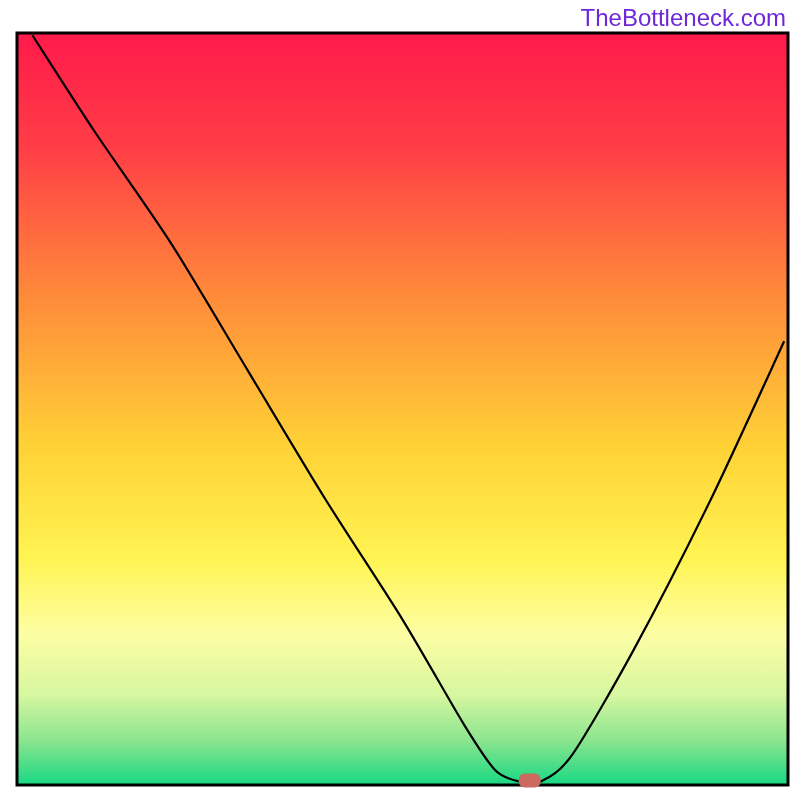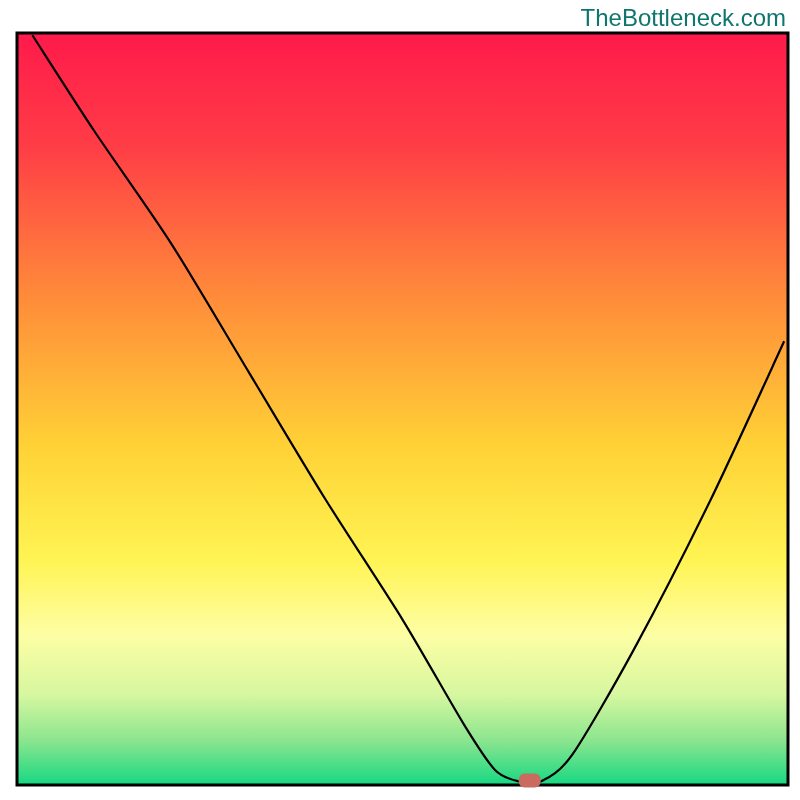--- a/index.html
+++ b/index.html
@@ -13,21 +13,21 @@
   .container {
     position: relative;
     width: 800px;
     height: 800px;
   }
   .watermark {
     position: absolute;
     top: 4px;
     right: 14px;
     font-size: 24px;
-    color: #0f766e;
+    color: #6d28d9;
     font-weight: 400;
     letter-spacing: 0px;
   }
   svg {
     display: block;
   }
 </style>
 </head>
 <body>
 

